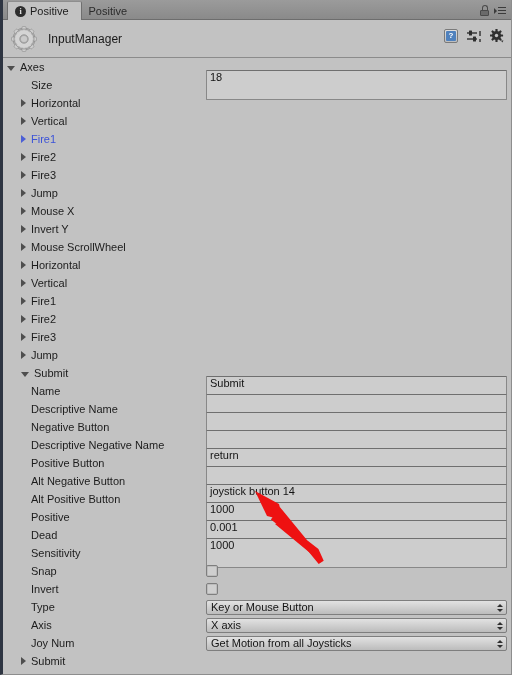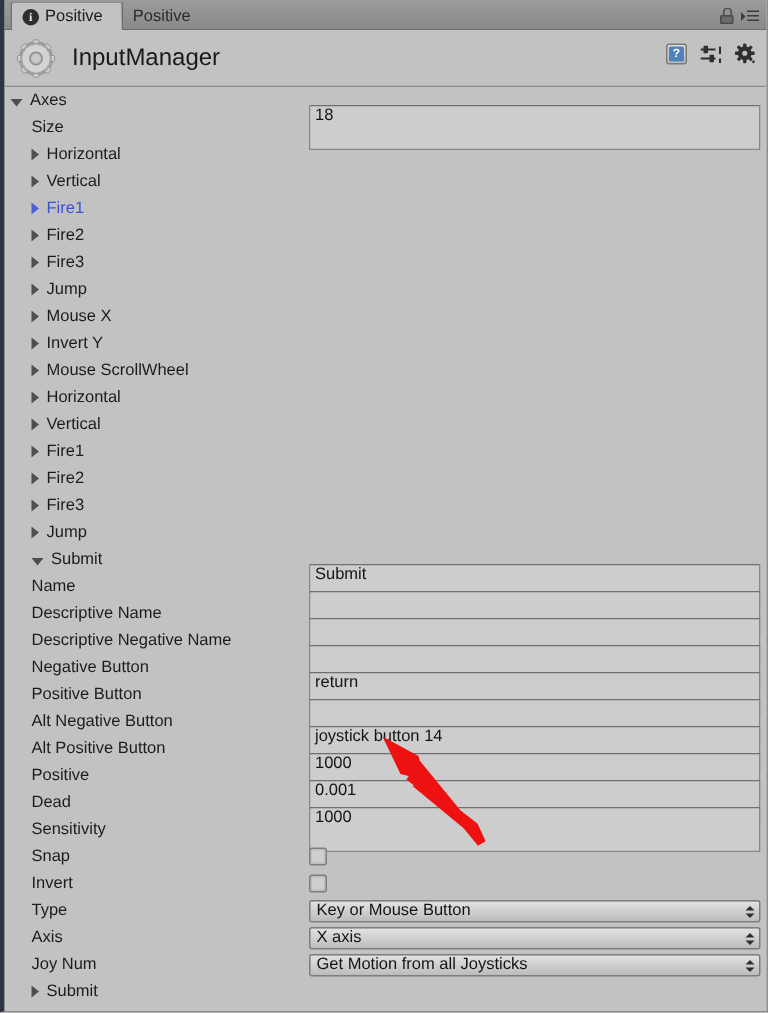--- a/index.html
+++ b/index.html
@@ -109,21 +109,21 @@
     align-items: center;
     padding-left: 8px;
   }
   .gear-big {
     width: 26px; height: 26px;
     position: relative;
     flex: 0 0 auto;
   }
   .obj-title {
     margin-left: 11px;
-    font-size: 16px;
+    font-size: 12px;
     color: #1a1a1a;
   }
   .objheader-right {
     position: absolute;
     right: 7px;
     top: 9px;
     display: flex;
     align-items: center;
     gap: 9px;
   }
@@ -180,21 +180,21 @@
     position: relative;
     top: 1px;
   }
   .foldout.closed.sel { border-left-color: #4b5fd6; }
 
   .tree-label { font-size: 11px; color: #1c1c1c; white-space: nowrap; }
   .tree-label.sel { color: #3b52d8; }
 
   .indent-0 { padding-left: 4px; }
   .indent-1 { padding-left: 18px; }
-  .indent-2 { padding-left: 18px; }
+  .indent-2 { padding-left: 28px; }
 
   .prop-label {
     font-size: 11px;
     color: #1c1c1c;
     white-space: nowrap;
   }
 
   
   .field-col {
     position: absolute;
@@ -451,27 +451,27 @@
             <span class="textfield" style="display: block;">Submit</span>
           </span>
         </div>
         <div class="row indent-2">
           <span class="prop-label">Descriptive Name</span>
           <span class="field-col">
             <span class="textfield" style="display: block;"></span>
           </span>
         </div>
         <div class="row indent-2">
+          <span class="prop-label">Negative Button</span>
+          <span class="field-col">
+            <span class="textfield" style="display: block;"></span>
+          </span>
+        </div>
+        <div class="row indent-2">
           <span class="prop-label">Descriptive Negative Name</span>
-          <span class="field-col">
-            <span class="textfield" style="display: block;"></span>
-          </span>
-        </div>
-        <div class="row indent-2">
-          <span class="prop-label">Negative Button</span>
           <span class="field-col">
             <span class="textfield" style="display: block;"></span>
           </span>
         </div>
         <div class="row indent-2">
           <span class="prop-label">Positive Button</span>
           <span class="field-col">
             <span class="textfield" style="display: block;">return</span>
           </span>
         </div>

